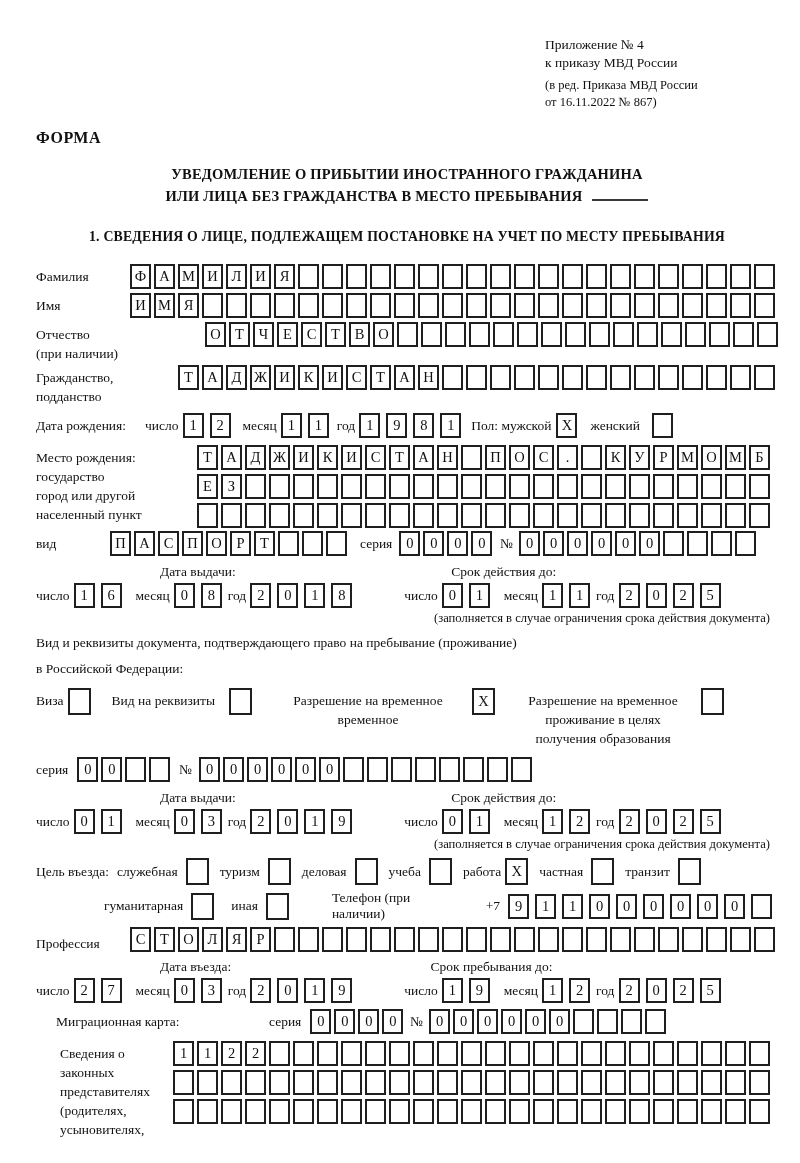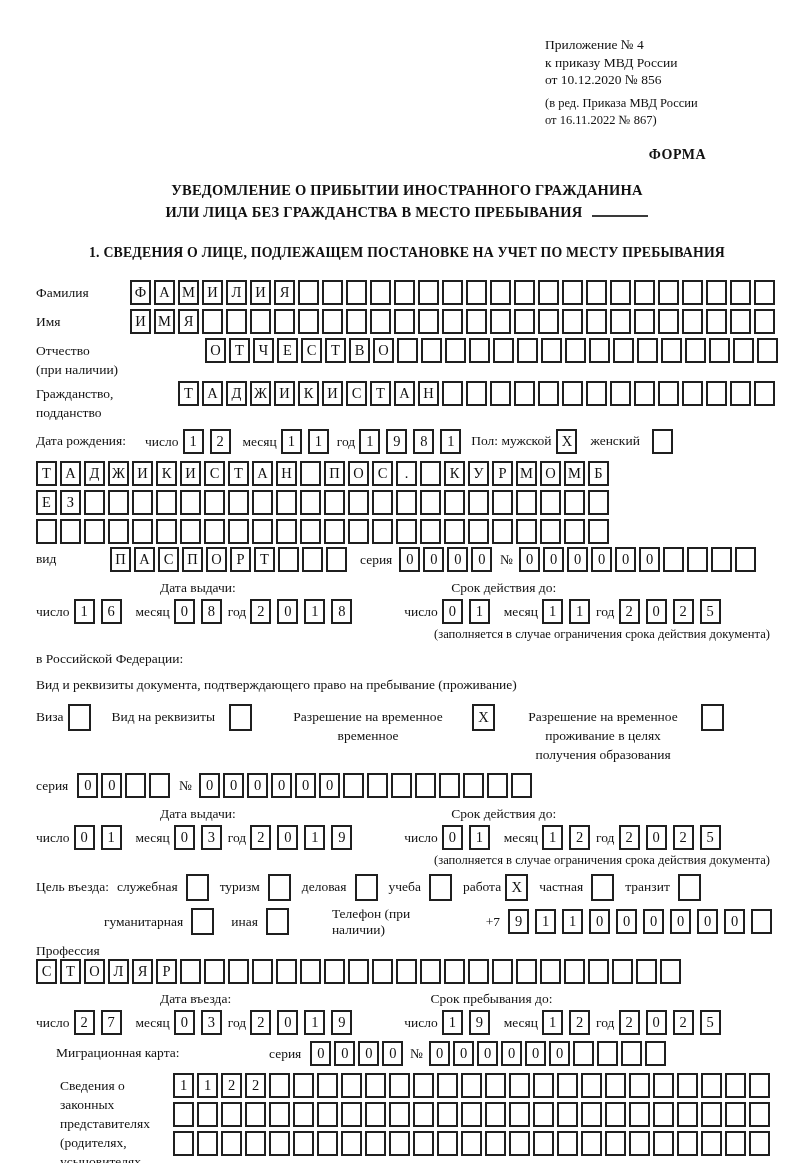--- a/index.html
+++ b/index.html
@@ -8,21 +8,21 @@
     color:#111;
     font-family:"Liberation Serif","DejaVu Serif",serif;
     font-size:13.5px;
     -webkit-font-smoothing:antialiased;
   }
   .page{box-sizing:border-box;width:800px;height:1163px;padding:36px 22px 12px 36px;position:relative;overflow:hidden;}
 
   
   .hdr{margin-left:509px;line-height:17.5px;}
   .hdr .edit{font-size:12.5px;margin-top:6px;line-height:17px;}
-  .forma{font-weight:bold;font-size:14px;text-align:right;padding-right:72px;margin-top:18px;letter-spacing:.5px;}
+  .forma{font-weight:bold;font-size:16px;padding-right:72px;margin-top:18px;letter-spacing:.5px;}
 
   
   .title{text-align:center;font-weight:bold;font-size:14.5px;line-height:22px;margin-top:16px;letter-spacing:.2px;}
   .title-blank{display:inline-block;width:56px;border-bottom:2.2px solid #3a3a3a;height:13px;margin-left:10px;}
   .sec-head{font-weight:bold;font-size:13.8px;text-align:center;margin-top:22px;letter-spacing:.2px;}
 
   
   .form{margin-top:19px;}
   .frow{display:flex;align-items:flex-start;margin-bottom:4px;}
   .flabel{flex:none;line-height:18px;padding-top:4px;}
@@ -49,21 +49,20 @@
   .purpose{display:flex;align-items:center;column-gap:8px;margin-bottom:5px;flex-wrap:nowrap;}
 </style>
 </head>
 <body>
 
 <div class="page">
 
   <div class="hdr">
     <div>Приложение № 4</div>
     <div>к приказу МВД России</div>
-    <div>от 10.12.2020 № 856</div>
     <div class="edit">
       <div>(в ред. Приказа МВД России</div>
       <div>от 16.11.2022 № 867)</div>
     </div>
   </div>
 
   <div class="forma">ФОРМА</div>
 
   <div class="title">
     <div>УВЕДОМЛЕНИЕ О ПРИБЫТИИ ИНОСТРАННОГО ГРАЖДАНИНА</div>
@@ -228,20 +227,26 @@
           <span class="cb">8</span>
           <span class="cb">1</span>
         </span>
       <span style="margin-left:4px;">Пол: мужской</span>
       <span class="cb" style="margin-left:5px;">X</span>
       <span style="margin-left:10px;">женский</span>
       <span class="cb" style="margin-left:12px;"></span>
     </div>
 
     <div class="frow" style="margin-bottom:2px;">
+      <div class="lblock" style="width:161px;">
+        <div>Место рождения:</div>
+        <div>государство</div>
+        <div>город или другой</div>
+        <div>населенный пункт</div>
+      </div>
       <div class="stack">
         <div class="cells">
             <span class="cb">Т</span>
             <span class="cb">А</span>
             <span class="cb">Д</span>
             <span class="cb">Ж</span>
             <span class="cb">И</span>
             <span class="cb">К</span>
             <span class="cb">И</span>
             <span class="cb">С</span>
@@ -391,22 +396,22 @@
       <span class="cells g5">
           <span class="cb">2</span>
           <span class="cb">0</span>
           <span class="cb">2</span>
           <span class="cb">5</span>
         </span>
     </div>
 
     <div class="note">(заполняется в случае ограничения срока действия документа)</div>
 
+    <div class="intro">Вид и реквизиты документа, подтверждающего право на пребывание (проживание)</div>
     <div class="intro">в Российской Федерации:</div>
-    <div class="intro">Вид и реквизиты документа, подтверждающего право на пребывание (проживание)</div>
 
     <div class="optrow">
       <span class="optlbl">Виза</span>
       <span class="cb box cgap" style="margin-left:4px;"></span>
       <span class="optlbl" style="margin-left:18px;">Вид на реквизиты</span>
       <span class="cb box cgap" style="margin-left:14px;"></span>
       <span class="optlbl" style="margin-left:18px;width:190px;">
         <div>Разрешение на временное</div>
         <div>временное</div>
       </span>
@@ -522,21 +527,21 @@
           <span class="cb">0</span>
           <span class="cb">0</span>
           <span class="cb">0</span>
           <span class="cb">0</span>
           <span class="cb">0</span>
           <span class="cb">0</span>
           <span class="cb"></span>
         </span>
     </div>
 
-    <div class="frow" style="align-items:flex-start;flex-direction:column;">
+    <div class="frow" style="align-items:flex-end;">
       <span style="width:94px;flex:none;">Профессия</span>
       <span class="cells">
           <span class="cb">С</span>
           <span class="cb">Т</span>
           <span class="cb">О</span>
           <span class="cb">Л</span>
           <span class="cb">Я</span>
           <span class="cb">Р</span>
           <span class="cb"></span>
           <span class="cb"></span>

